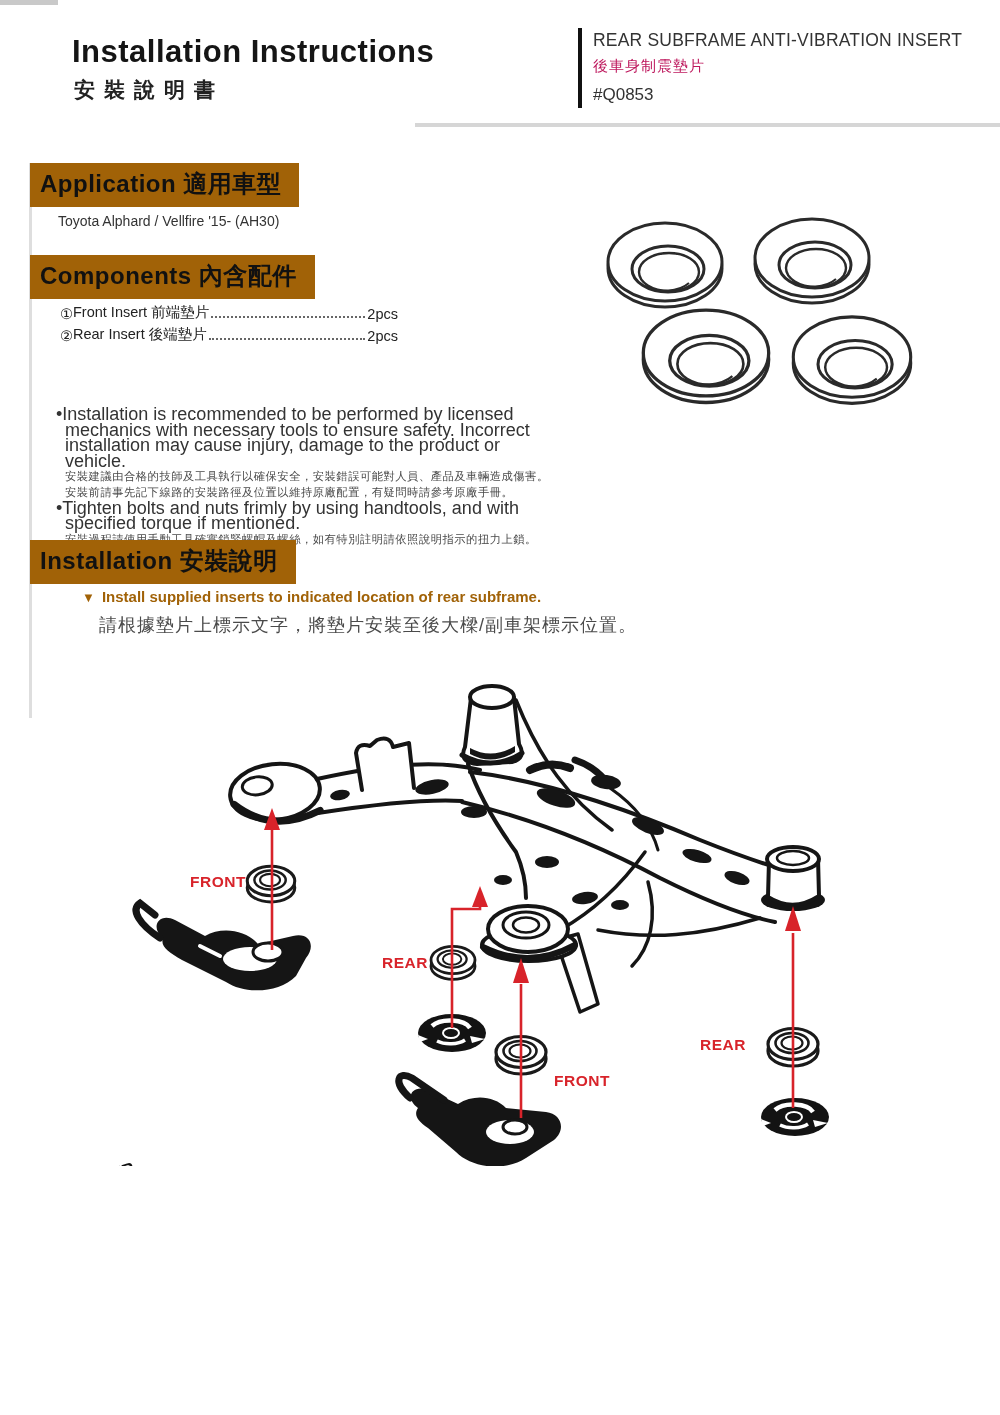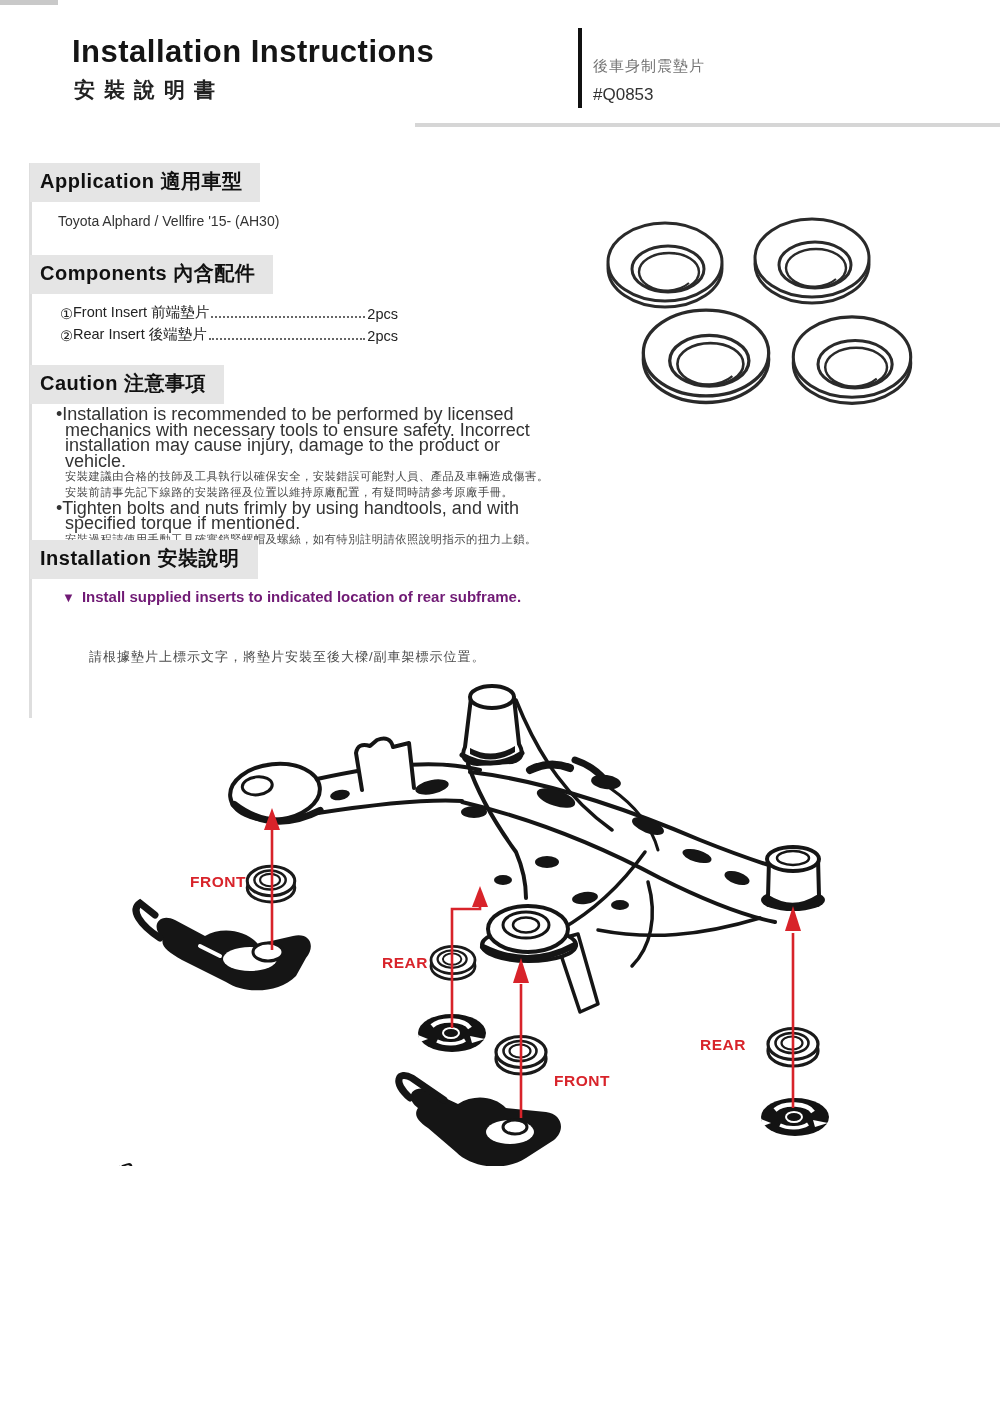--- a/index.html
+++ b/index.html
@@ -4,55 +4,56 @@
 <style>
   html,body{margin:0;padding:0;background:#fff;}
   .page{position:relative;width:1000px;height:1166px;background:#fff;overflow:hidden;
         font-family:"Liberation Sans",sans-serif;color:#222;}
   
   .h-dash{position:absolute;left:0;top:58;width:58px;height:5px;background:#c9c9c9;}
   .title{position:absolute;left:72px;top:34px;font-size:31px;font-weight:bold;color:#151515;letter-spacing:.5px;}
   .title-zh{position:absolute;left:74px;top:76px;font-size:21px;font-weight:bold;color:#222;letter-spacing:9px;}
   .vbar{position:absolute;left:578px;top:28px;width:4px;height:80px;background:#111;}
   .prod-name{position:absolute;left:593px;top:30px;font-size:17.5px;color:#333;letter-spacing:.2px;}
-  .prod-zh{position:absolute;left:593px;top:57px;font-size:15px;color:#737373;letter-spacing:1px;}
+  .prod-zh{position:absolute;left:593px;top:57px;font-size:15px;color:#be185d;letter-spacing:1px;}
   .part-no{position:absolute;left:593px;top:85px;font-size:17px;color:#333;font-weight:500;}
   .h-rule{position:absolute;left:415px;top:123px;width:585px;height:4px;background:#d6d6d6;}
   .v-rule{position:absolute;left:29px;top:163px;width:3px;height:555px;background:#dedede;}
   
-  .sec-bar{position:absolute;left:30px;background:#e5e5e5;padding:5px 18px 7px 10px;
-           font-size:20px;font-weight:bold;color:#111;letter-spacing:.5px;white-space:nowrap;}
+  .sec-bar{position:absolute;left:30px;background:#a16207;padding:5px 18px 7px 10px;
+           font-size:24px;font-weight:bold;color:#111;letter-spacing:.5px;white-space:nowrap;}
   .vehicle{position:absolute;left:58px;top:213px;font-size:14px;color:#333;}
   
   .comp-list{position:absolute;left:60px;top:300px;width:338px;font-size:14.5px;color:#222;}
   .comp-row{display:flex;align-items:flex-end;height:22px;}
   .leader{flex:1;border-bottom:2px dotted #666;margin:0 2px 4px 2px;}
   
   .c-list{position:absolute;left:56px;top:407px;width:508px;}
   .c-en{font-size:18px;line-height:15.6px;color:#333;padding-left:9px;text-indent:-9px;}
   .c-zh{font-size:11.3px;line-height:15.6px;color:#4a4a4a;padding-left:9px;letter-spacing:.5px;}
   
-  .step{position:absolute;left:62px;top:588px;font-size:15px;font-weight:600;color:#701a75;}
+  .step{position:absolute;left:82px;top:588px;font-size:15px;font-weight:600;color:#a16207;}
   .step .mk{margin-right:7px;font-size:13px;}
-  .step-zh{position:absolute;left:89px;top:613px;font-size:13px;color:#4a4a4a;letter-spacing:1px;margin-top:35px;}
+  .step-zh{position:absolute;left:99px;top:613px;font-size:18px;color:#4a4a4a;letter-spacing:1px;}
   
   .prod-svg{position:absolute;left:575px;top:195px;}
   .diag-svg{position:absolute;left:0;top:640px;}
   
   .footer{position:absolute;left:0;top:1331px;width:1000px;height:84px;background:#b3b3b3;}
 </style>
 </head>
 <body>
 
 <div class="page">
 
   <div class="h-dash"></div>
   <div class="title">Installation Instructions</div>
   <div class="title-zh">安裝說明書</div>
   <div class="vbar"></div>
+  <div class="prod-name">REAR SUBFRAME ANTI-VIBRATION INSERT</div>
   <div class="prod-zh">後車身制震墊片</div>
   <div class="part-no">#Q0853</div>
   <div class="h-rule"></div>
   <div class="v-rule"></div>
 
   <div class="sec-bar" style="top:163px;">Application 適用車型</div>
   <div class="vehicle">Toyota Alphard / Vellfire '15- (AH30)</div>
 
   <div class="sec-bar" style="top:255px;">Components 內含配件</div>
   <div class="comp-list">
@@ -63,21 +64,20 @@
       <span>2pcs</span>
     </div>
     <div class="comp-row">
       <span>②</span>
         <span>Rear Insert 後端墊片</span>
       <span class="leader"></span>
       <span>2pcs</span>
     </div>
   </div>
 
-  <div class="sec-bar" style="top:365px;">Caution 注意事項</div>
   <div class="c-list">
     <div class="c-item">
       <div class="c-en"><span>•</span><span>Installation is recommended to be performed by licensed mechanics with necessary tools to ensure safety. Incorrect installation may cause injury, damage to the product or vehicle.</span></div>
       <div class="c-zh">安裝建議由合格的技師及工具執行以確保安全，安裝錯誤可能對人員、產品及車輛造成傷害。</div>
     </div>
     <div class="c-item">
       <div class="c-zh">安裝前請事先記下線路的安裝路徑及位置以維持原廠配置，有疑問時請參考原廠手冊。</div>
     </div>
     <div class="c-item">
       <div class="c-en"><span>•</span><span>Tighten bolts and nuts frimly by using handtools, and with specified torque if mentioned.</span></div>

